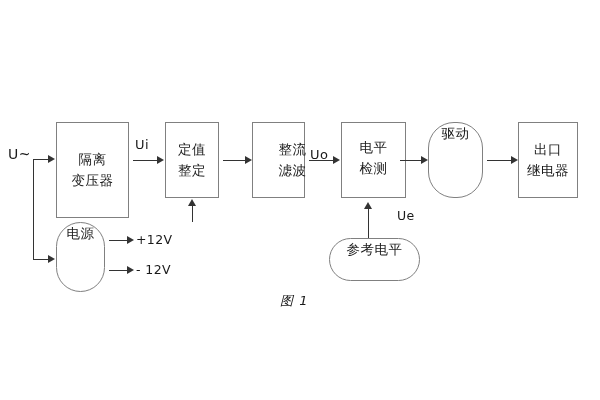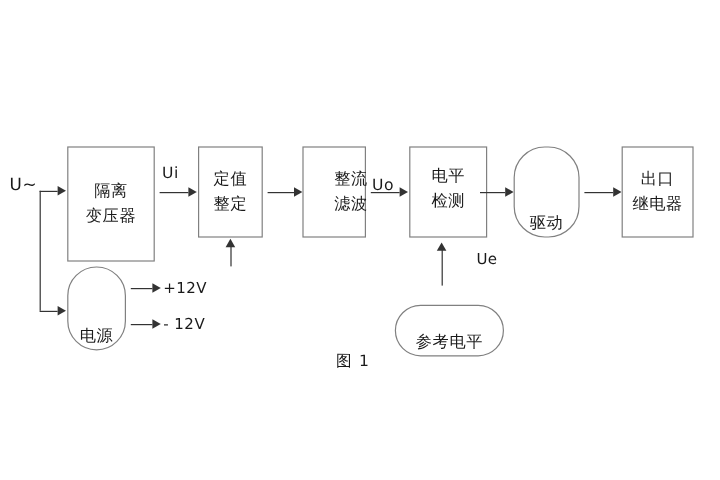--- a/index.html
+++ b/index.html
@@ -26,21 +26,21 @@
     flex-direction: column;
     align-items: center;
     justify-content: center;
     color: #1a1a1a;
     font-size: 13.5px;
     line-height: 1.55;
     letter-spacing: 0.5px;
     white-space: nowrap;
   }
   .block .ln { display: block; }
-  .block.single { justify-content: flex-end; border-radius: 26px; }
+  .block.single { justify-content: flex-start; border-radius: 26px; }
 
   
   .lbl {
     position: absolute;
     color: #1a1a1a;
     font-size: 13px;
     letter-spacing: 0.4px;
     white-space: nowrap;
   }
   .lbl.small { font-size: 12.5px; }
@@ -151,23 +151,23 @@
   <div class="lbl small" style="left:136px; top:232px;">+12V</div>
 
   <div class="hline" style="left:109px; top:270px; width:18px;"></div>
   <div class="arrow-r" style="left:127px; top:266px;"></div>
   <div class="lbl small" style="left:136px; top:262px;">- 12V</div>
 
 
   <div class="vline" style="left:192px; top:205px; height:17px;"></div>
   <div class="arrow-u" style="left:188px; top:199px;"></div>
 
-  <div class="block single" style="left:329px; top:238px; width:91px; height:43px;margin-top:16px;">
+  <div class="block single" style="left:329px; top:238px; width:91px; height:43px;">
     <span class="ln">参考电平</span>
   </div>
 
   <div class="vline" style="left:368px; top:208px; height:30px;"></div>
   <div class="arrow-u" style="left:364px; top:202px;"></div>
   <div class="lbl small" style="left:376px; top:208px;margin-left:21px;">Ue</div>
 
-  <div class="caption" style="left:280px; top:292px;">图 1</div>
+  <div class="caption" style="left:280px; top:292px;font-style:italic;">图 1</div>
 
 </div>
 
 </body></html>

